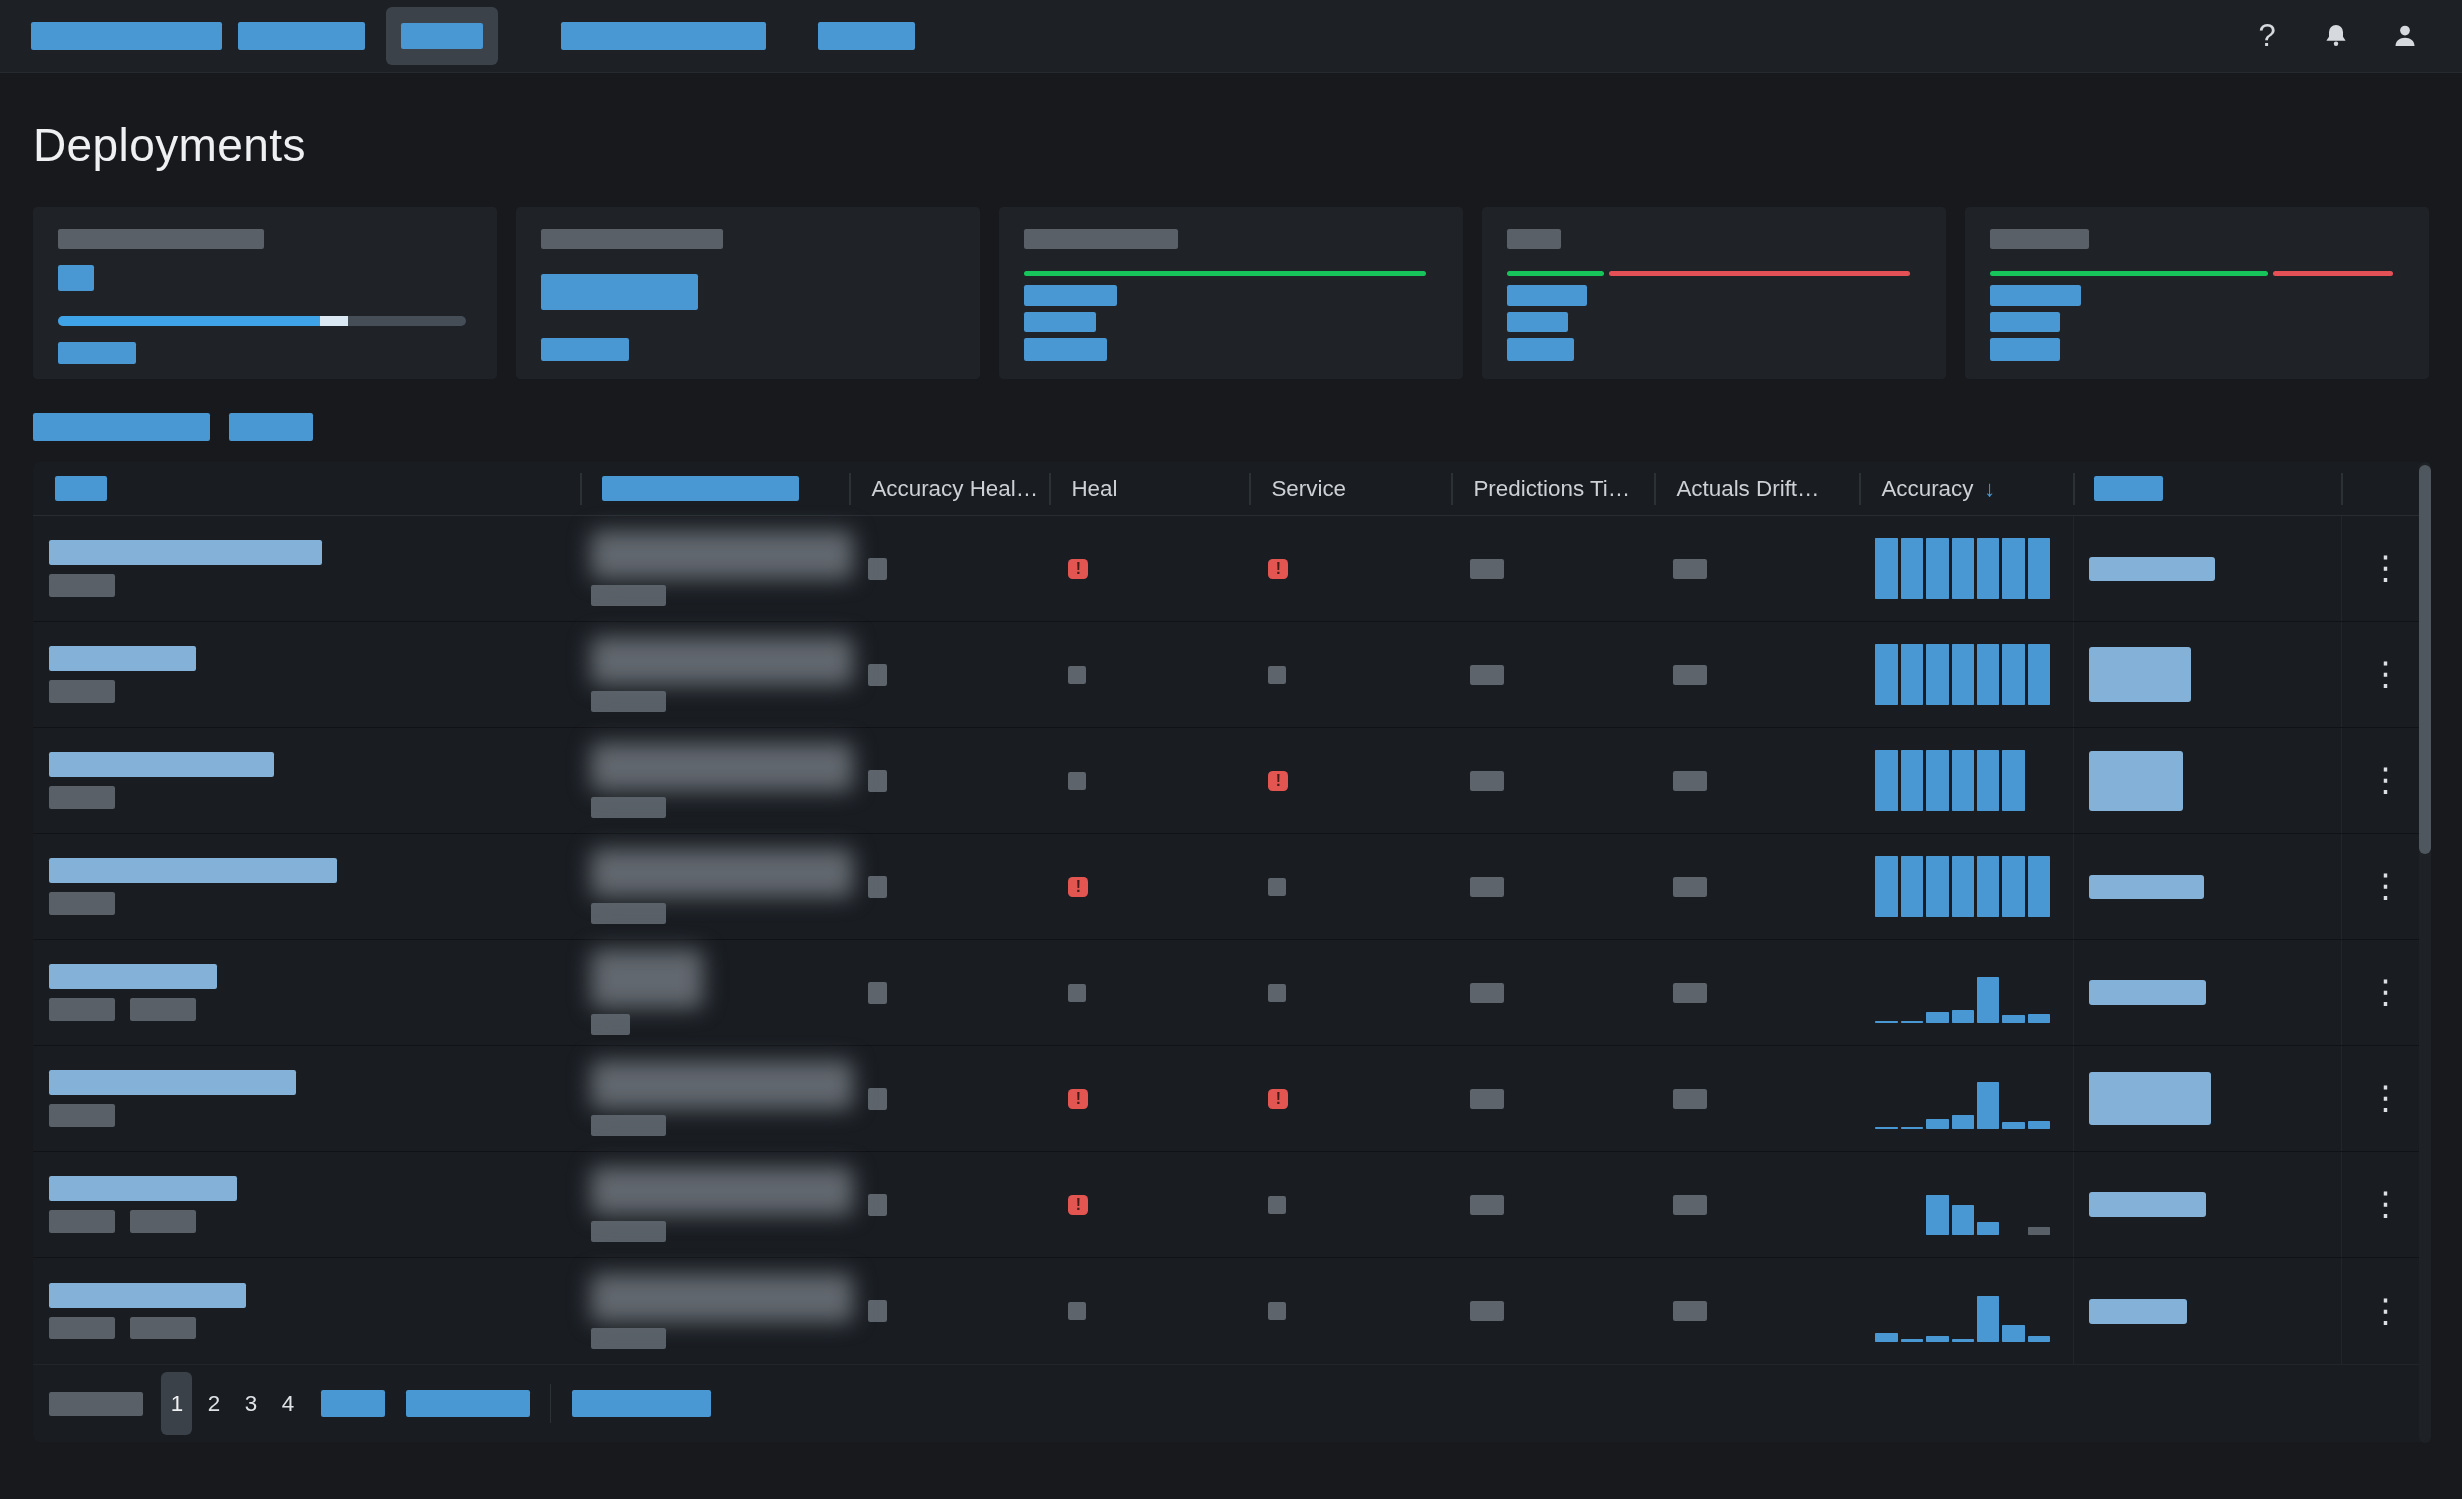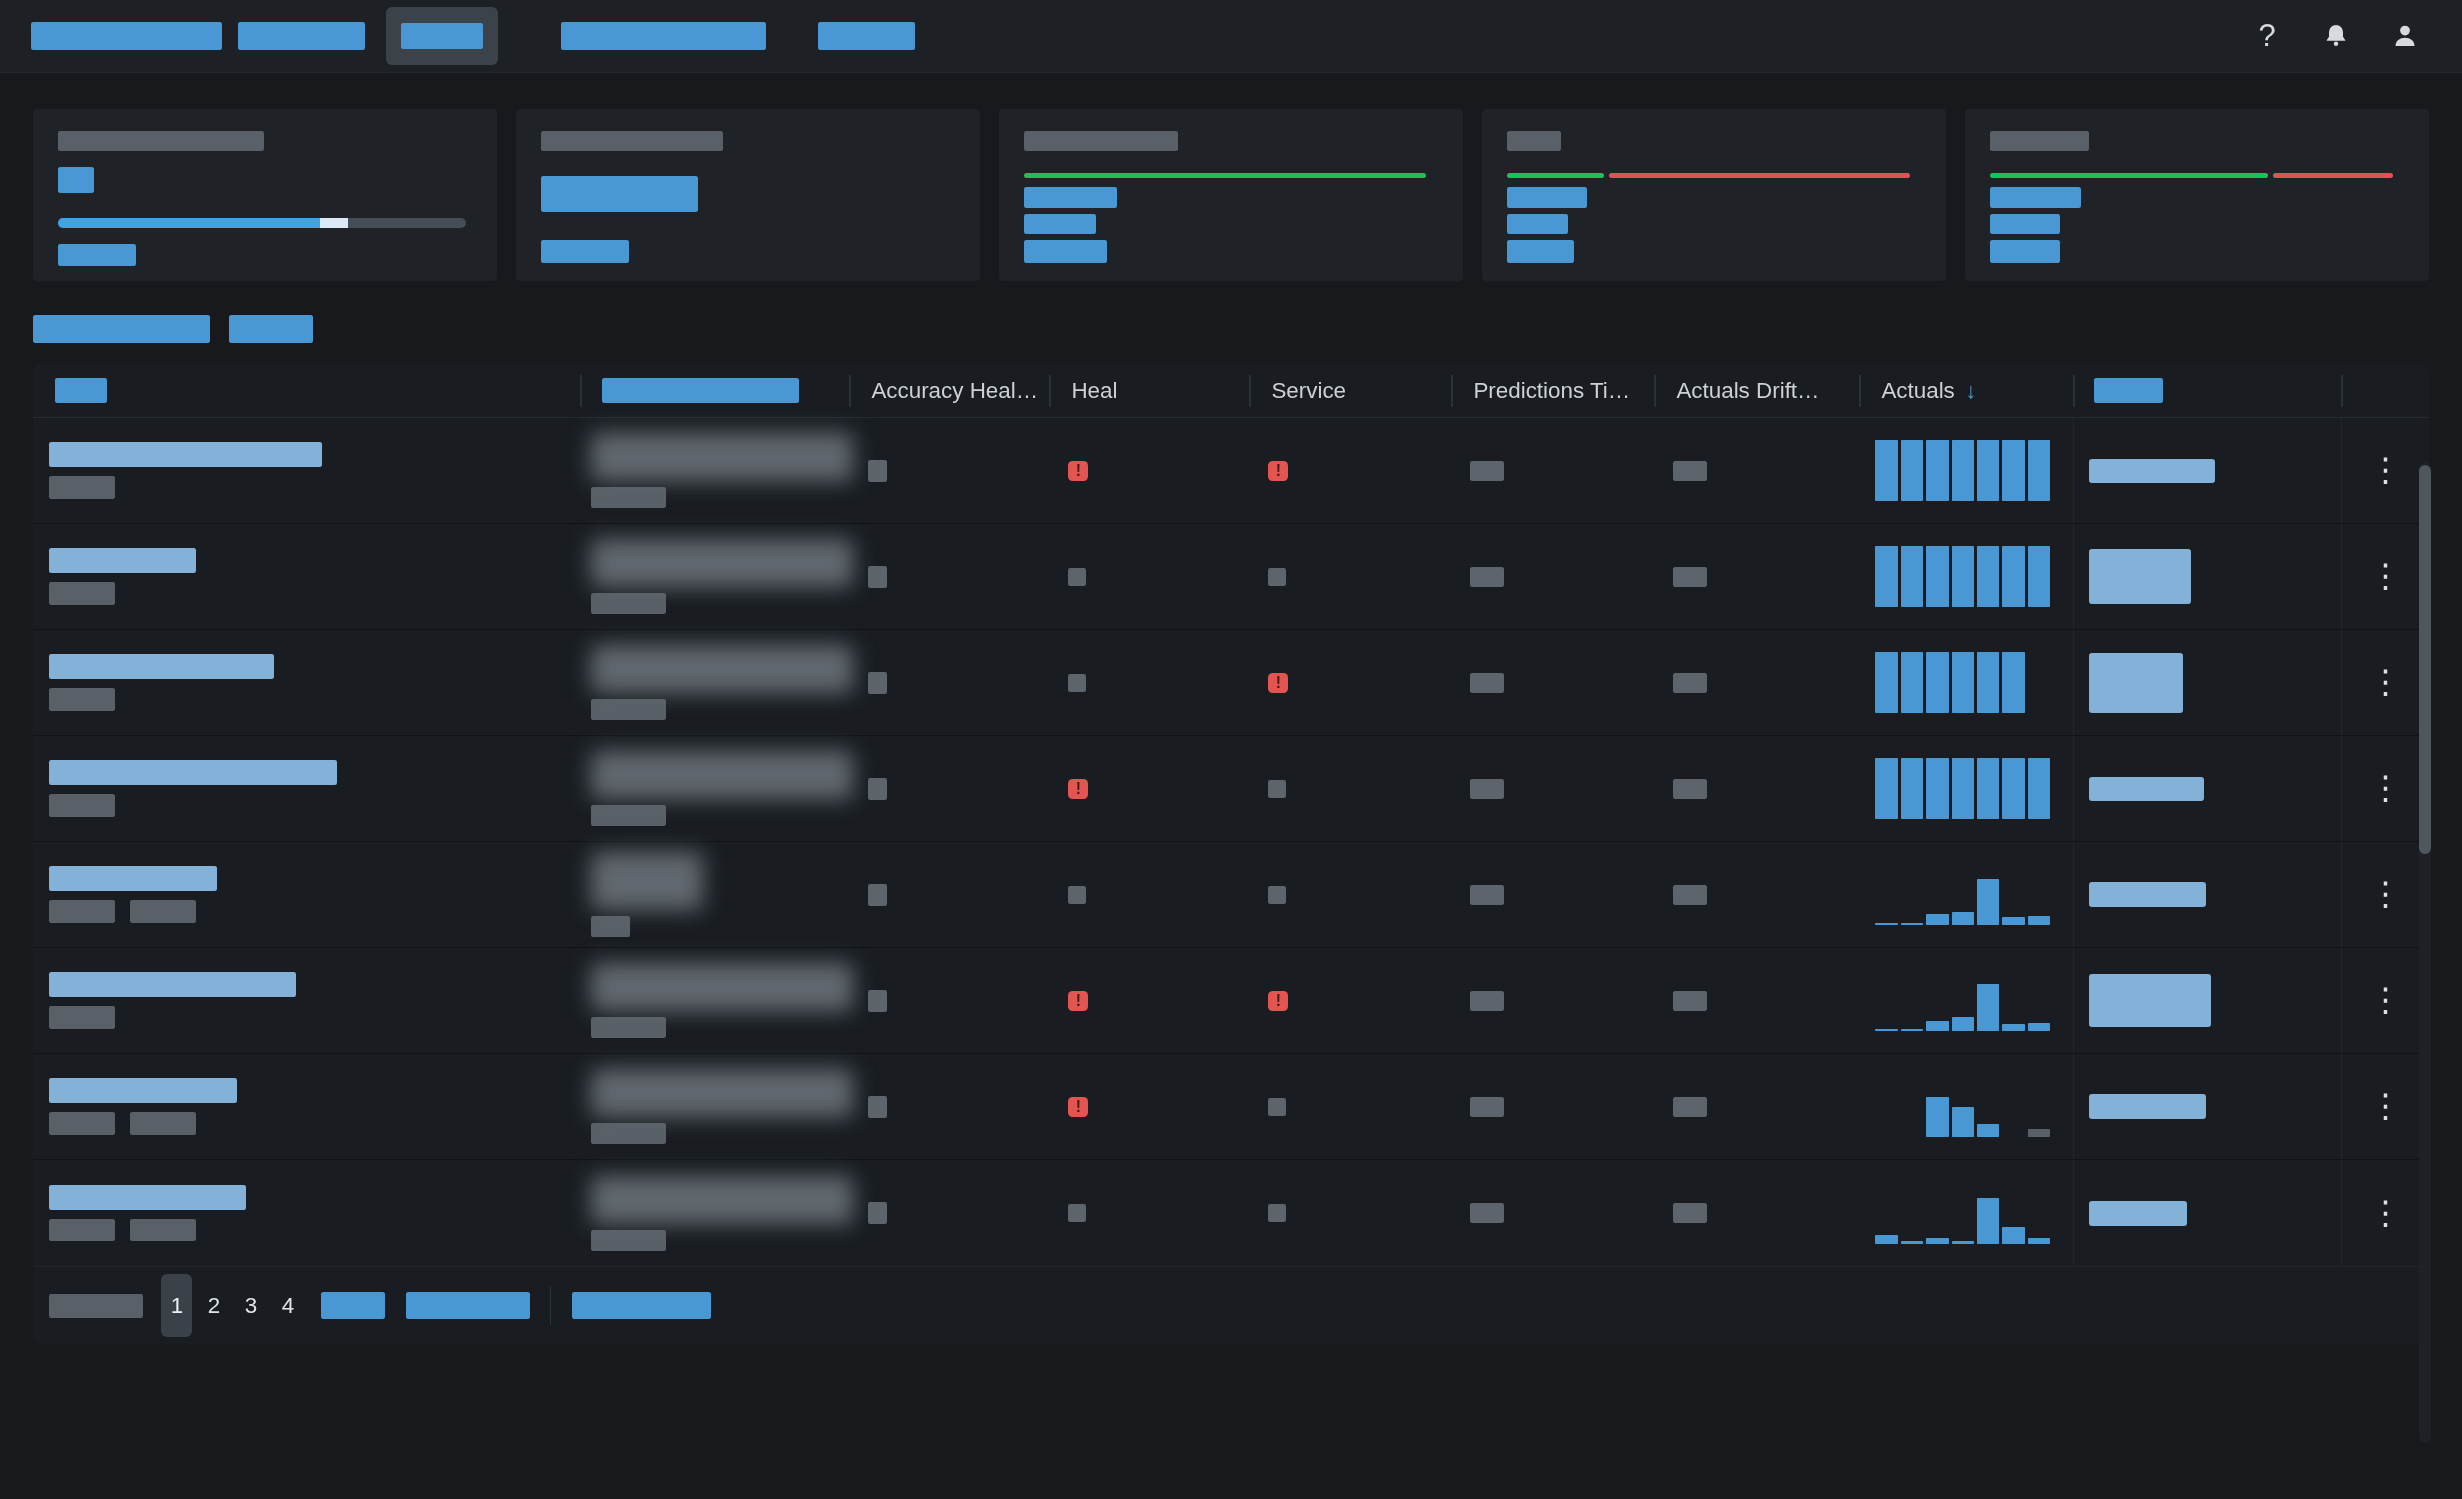--- a/index.html
+++ b/index.html
@@ -117,20 +117,21 @@
     <div class="nav-ic">
       <svg width="30" height="30" viewBox="0 0 24 24" fill="#d6dade">
         <circle cx="12" cy="7.6" r="3.9"></circle>
         <path d="M4.4 20c0-4.2 3.5-6.6 7.6-6.6s7.6 2.4 7.6 6.6z"></path>
       </svg>
     </div>
   </div>
 </nav>
 
 <main>
+  <h1>Deployments</h1>
 
   <section class="cards">
     <div class="card">
       <div class="r gray" style="width:206px;height:19.4px"></div>
       <div class="r" style="width:36px;height:25.4px;margin-top:16.4px"></div>
       <div class="progress">
         <div class="p-fill" id="p-fill" style="width: 64%;"></div>
         <div class="p-high" id="p-high" style="width: 7%;"></div>
       </div>
       <div class="r" style="width:78px;height:22.4px;margin-top:16.4px"></div>
@@ -193,21 +194,21 @@
       <div class="th tick">
           <span>Service</span>
         </div>
       <div class="th tick">
           <span>Predictions Ti…</span>
         </div>
       <div class="th tick">
           <span>Actuals Drift…</span>
         </div>
       <div class="th tick">
-        <span>Actuals</span>
+        <span>Accuracy</span>
         <span class="sort-arrow">↓</span>
       </div>
       <div class="th tick">
         <div class="r" style="width:69px;height:25.4px;margin-left:-1.5px"></div>
       </div>
       <div class="th tick"></div>
     </div>
     <div>
         <div class="trow">
     <div class="c-name">

